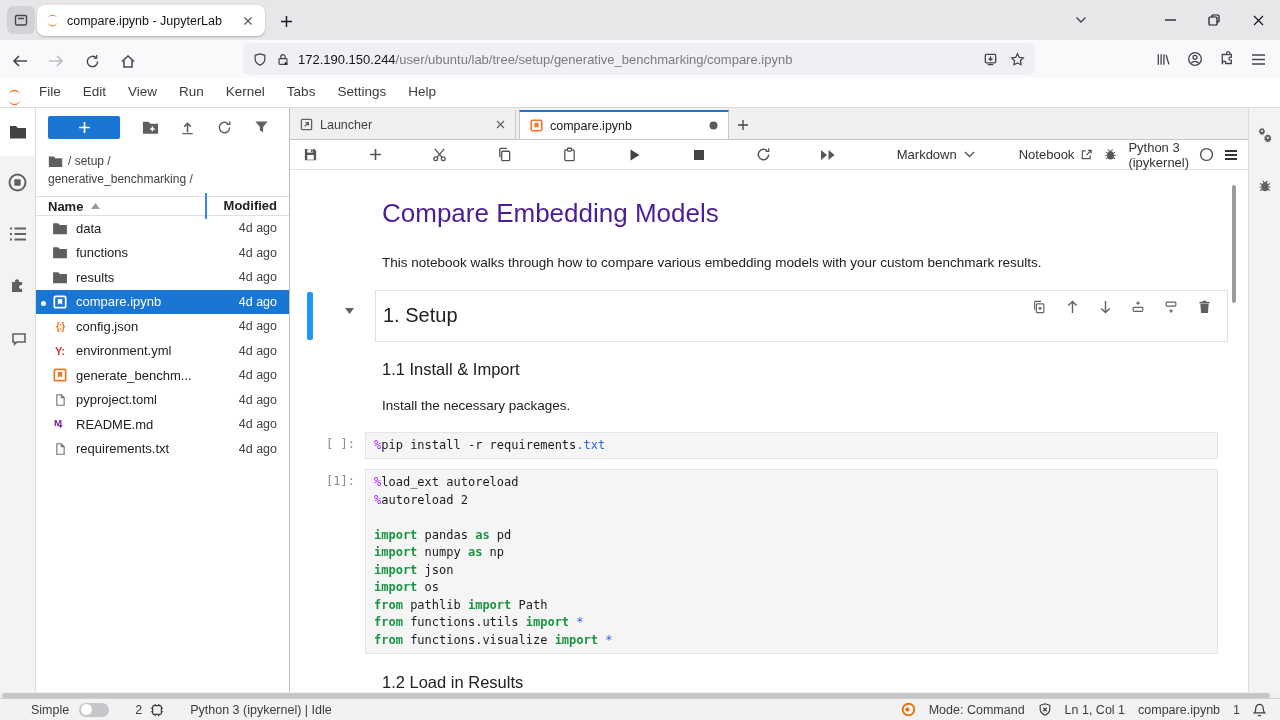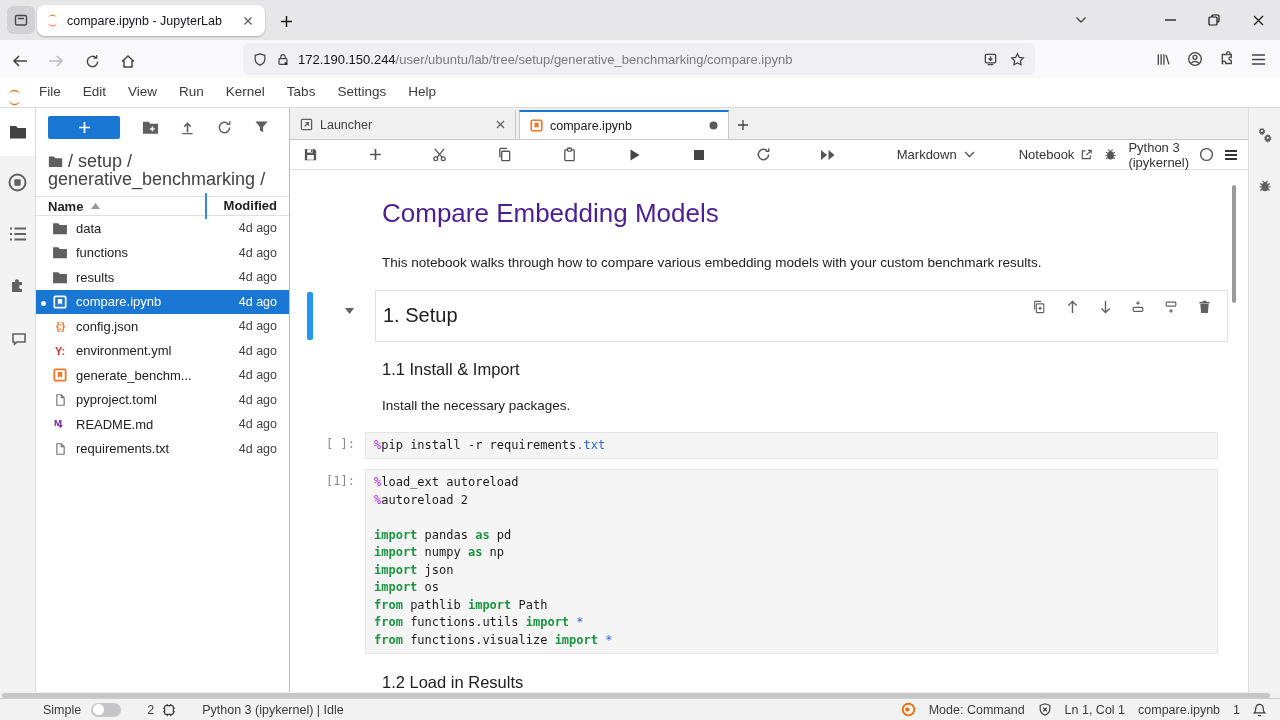--- a/index.html
+++ b/index.html
@@ -36,21 +36,21 @@
   .jl-main { position:absolute; left:0; top:108px; width:1280px; height:584px; display:flex; }
 
   .activity-left { width:36px; background:#f3f3f3; border-right:1px solid #dcdcdc; display:flex; flex-direction:column; }
   .act-item { height:52px; display:flex; align-items:center; justify-content:center; color:#616161; }
   .act-item.active { background:#fff; color:#3a3a3a; height:48px; }
 
   .filebrowser { width:254px; background:#fff; border-right:1px solid #bdbdbd; position:relative; font-size:13px; }
   .fb-toolbar { height:38px; display:flex; align-items:center; padding-left:12px; gap:0; }
   .fb-new-btn { width:72px; height:23px; background:#1976d2; border-radius:2px; color:#fff; display:flex; align-items:center; justify-content:center; }
   .fb-tool { width:37px; height:24px; display:flex; align-items:center; justify-content:center; color:#5f5f5f; }
-  .fb-crumbs { padding:6px 0 4px 12px; font-size:18px; color:#424242; line-height:18px; }
+  .fb-crumbs { padding:6px 0 4px 12px; font-size:12px; color:#424242; line-height:18px; }
   .crumb-line1 { display:flex; align-items:center; gap:5px; }
   .fb-header { display:flex; align-items:center; height:20px; border-top:1px solid #e0e0e0; border-bottom:1px solid #e0e0e0; margin-top:4px; font-weight:bold; color:#212121; }
   .fb-header .hname { flex:1; padding-left:12px; display:flex; align-items:center; gap:8px; }
   .fb-header .hmod { width:84px; text-align:right; padding-right:12px; border-left:2px solid #3b82f6; line-height:26px; font-weight:bold; }
   .file-row { display:flex; align-items:center; height:24.5px; color:#212121; position:relative; }
   .file-row .ric { width:20px; margin-left:14px; display:flex; align-items:center; justify-content:center; font-size:10px; }
   .file-row .rname { flex:1; margin-left:6px; white-space:nowrap; overflow:hidden; }
   .file-row .rmod { width:78px; text-align:right; padding-right:12px; font-size:12.5px; color:#424242; }
   .file-row.selected { background:#1976d2; color:#fff; }
   .file-row.selected .rmod { color:#fff; }
@@ -90,21 +90,21 @@
   .tok-prop { color:#3366dd; }
   .nb-h3-2 { position:absolute; left:92px; top:503px; font-size:16.5px; font-weight:500; color:#202020; }
   .v-scroll { position:absolute; right:12px; top:15px; width:4px; height:118px; background:#9c9c9c; border-radius:2px; }
 
   .activity-right { width:32px; background:#f3f3f3; border-left:1px solid #dcdcdc; display:flex; flex-direction:column; align-items:center; padding-top:18px; gap:34px; color:#616161; }
 
   
   .h-scroll { position:absolute; left:0; top:692px; width:1280px; height:6px; background:#f0f0f0; }
   .h-thumb { position:absolute; left:2px; top:1px; width:1268px; height:5px; background:#c6c6c6; border-radius:3px; }
   .statusbar { position:absolute; left:0; top:698px; width:1280px; height:22px; background:#f2f2f2; border-top:1px solid #cfcfcf; display:flex; align-items:center; font-size:12.5px; color:#3c3c3c; }
-  .st-left { display:flex; align-items:center; gap:8px; padding-left:31px;margin-left:12px; }
+  .st-left { display:flex; align-items:center; gap:8px; padding-left:31px; }
   .toggle { width:30px; height:14px; background:#c6c6ca; border-radius:7px; position:relative; margin-left:2px; }
   .toggle .knob { position:absolute; left:1.5px; top:1.5px; width:11px; height:11px; background:#fff; border-radius:50%; }
   .st-right { margin-left:auto; display:flex; align-items:center; gap:13px; padding-right:14px; }
   .st-gap { width:10px; }
   svg { display:block; }
 </style>
 </head>
 <body>
 
 <div class="window">

